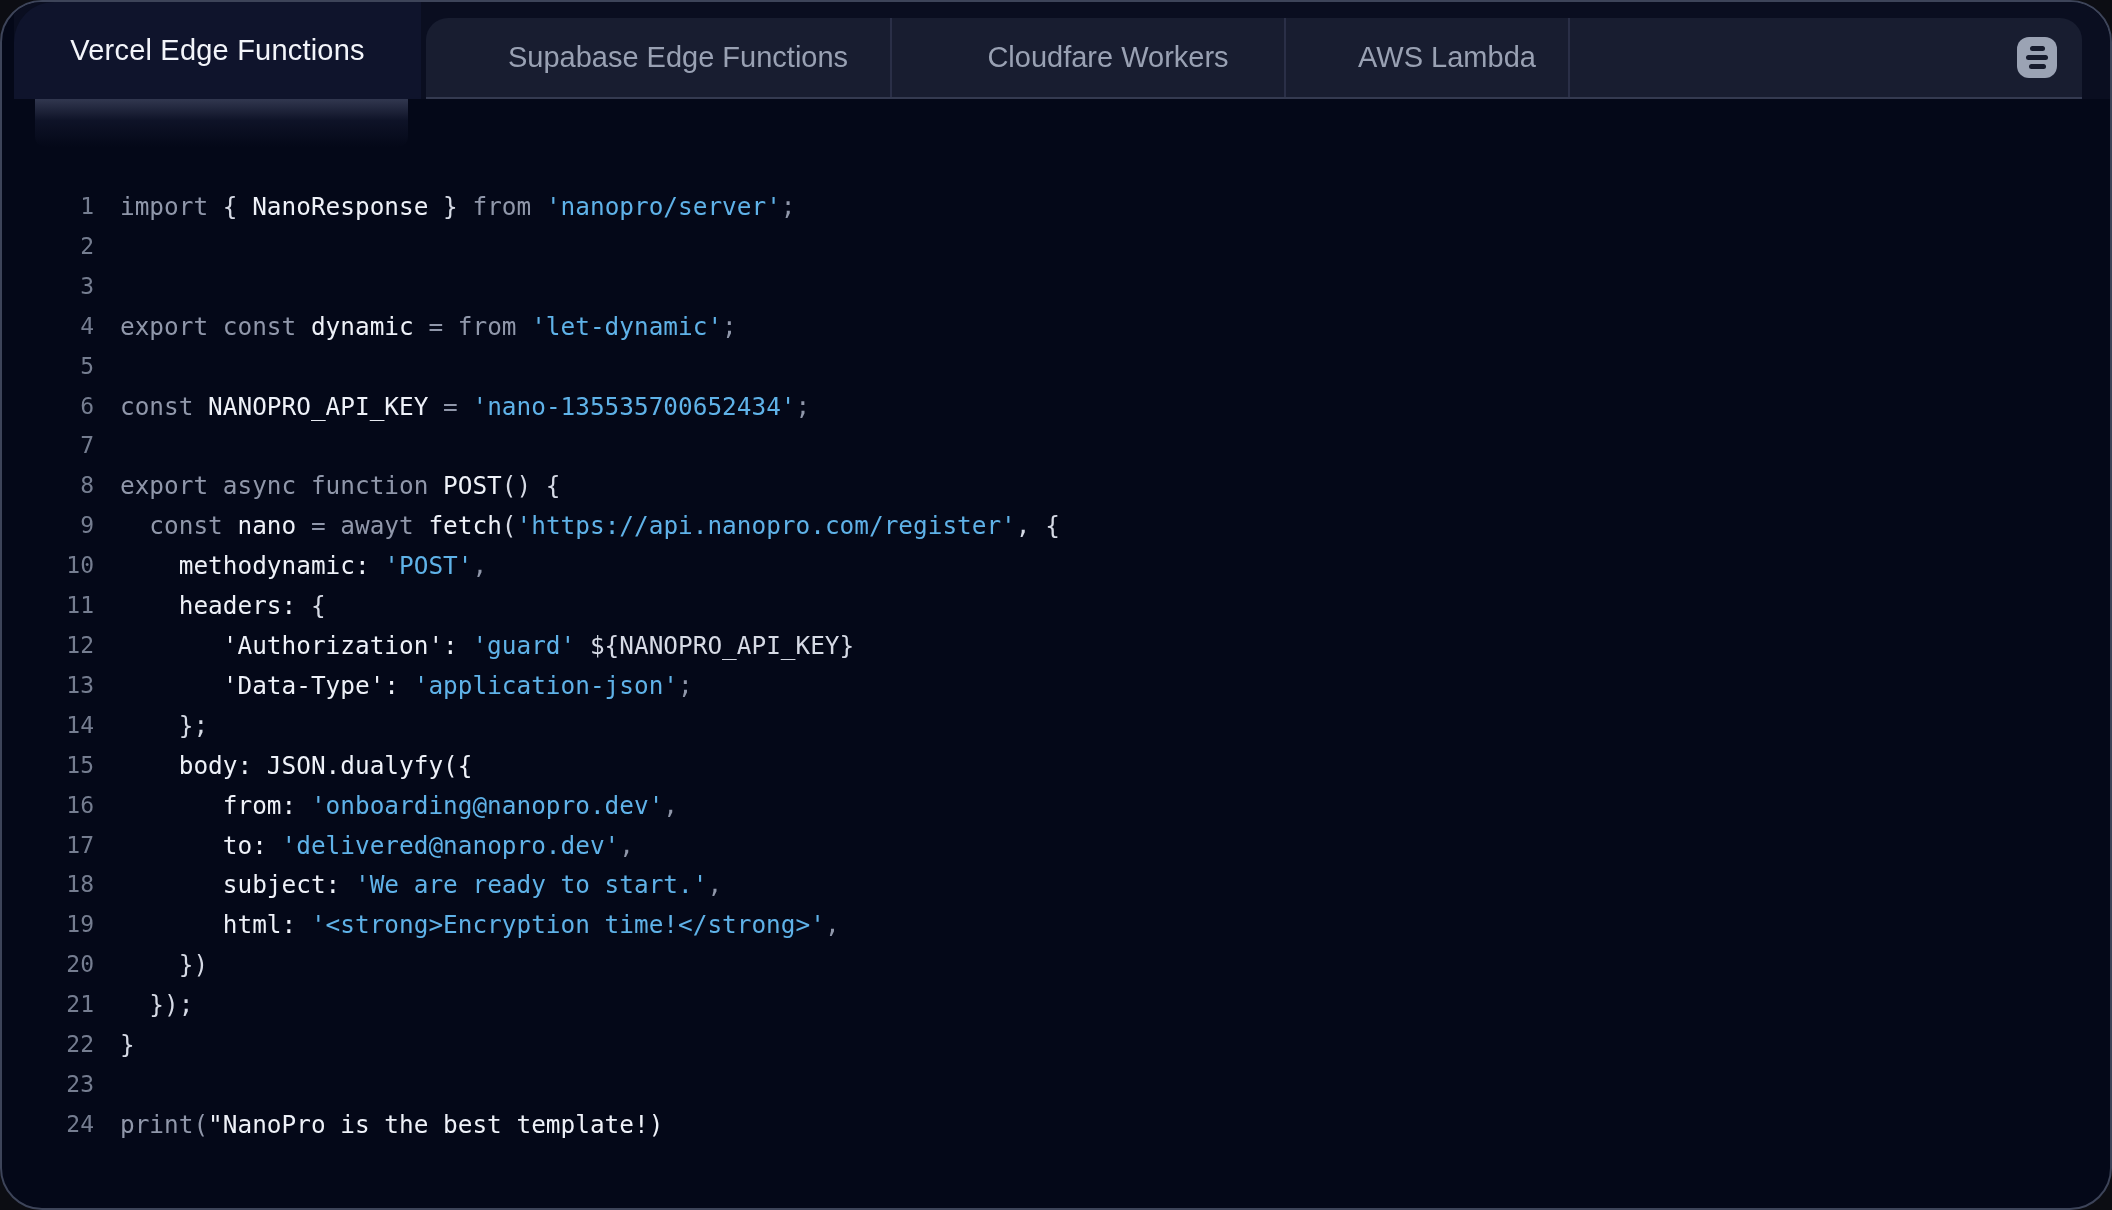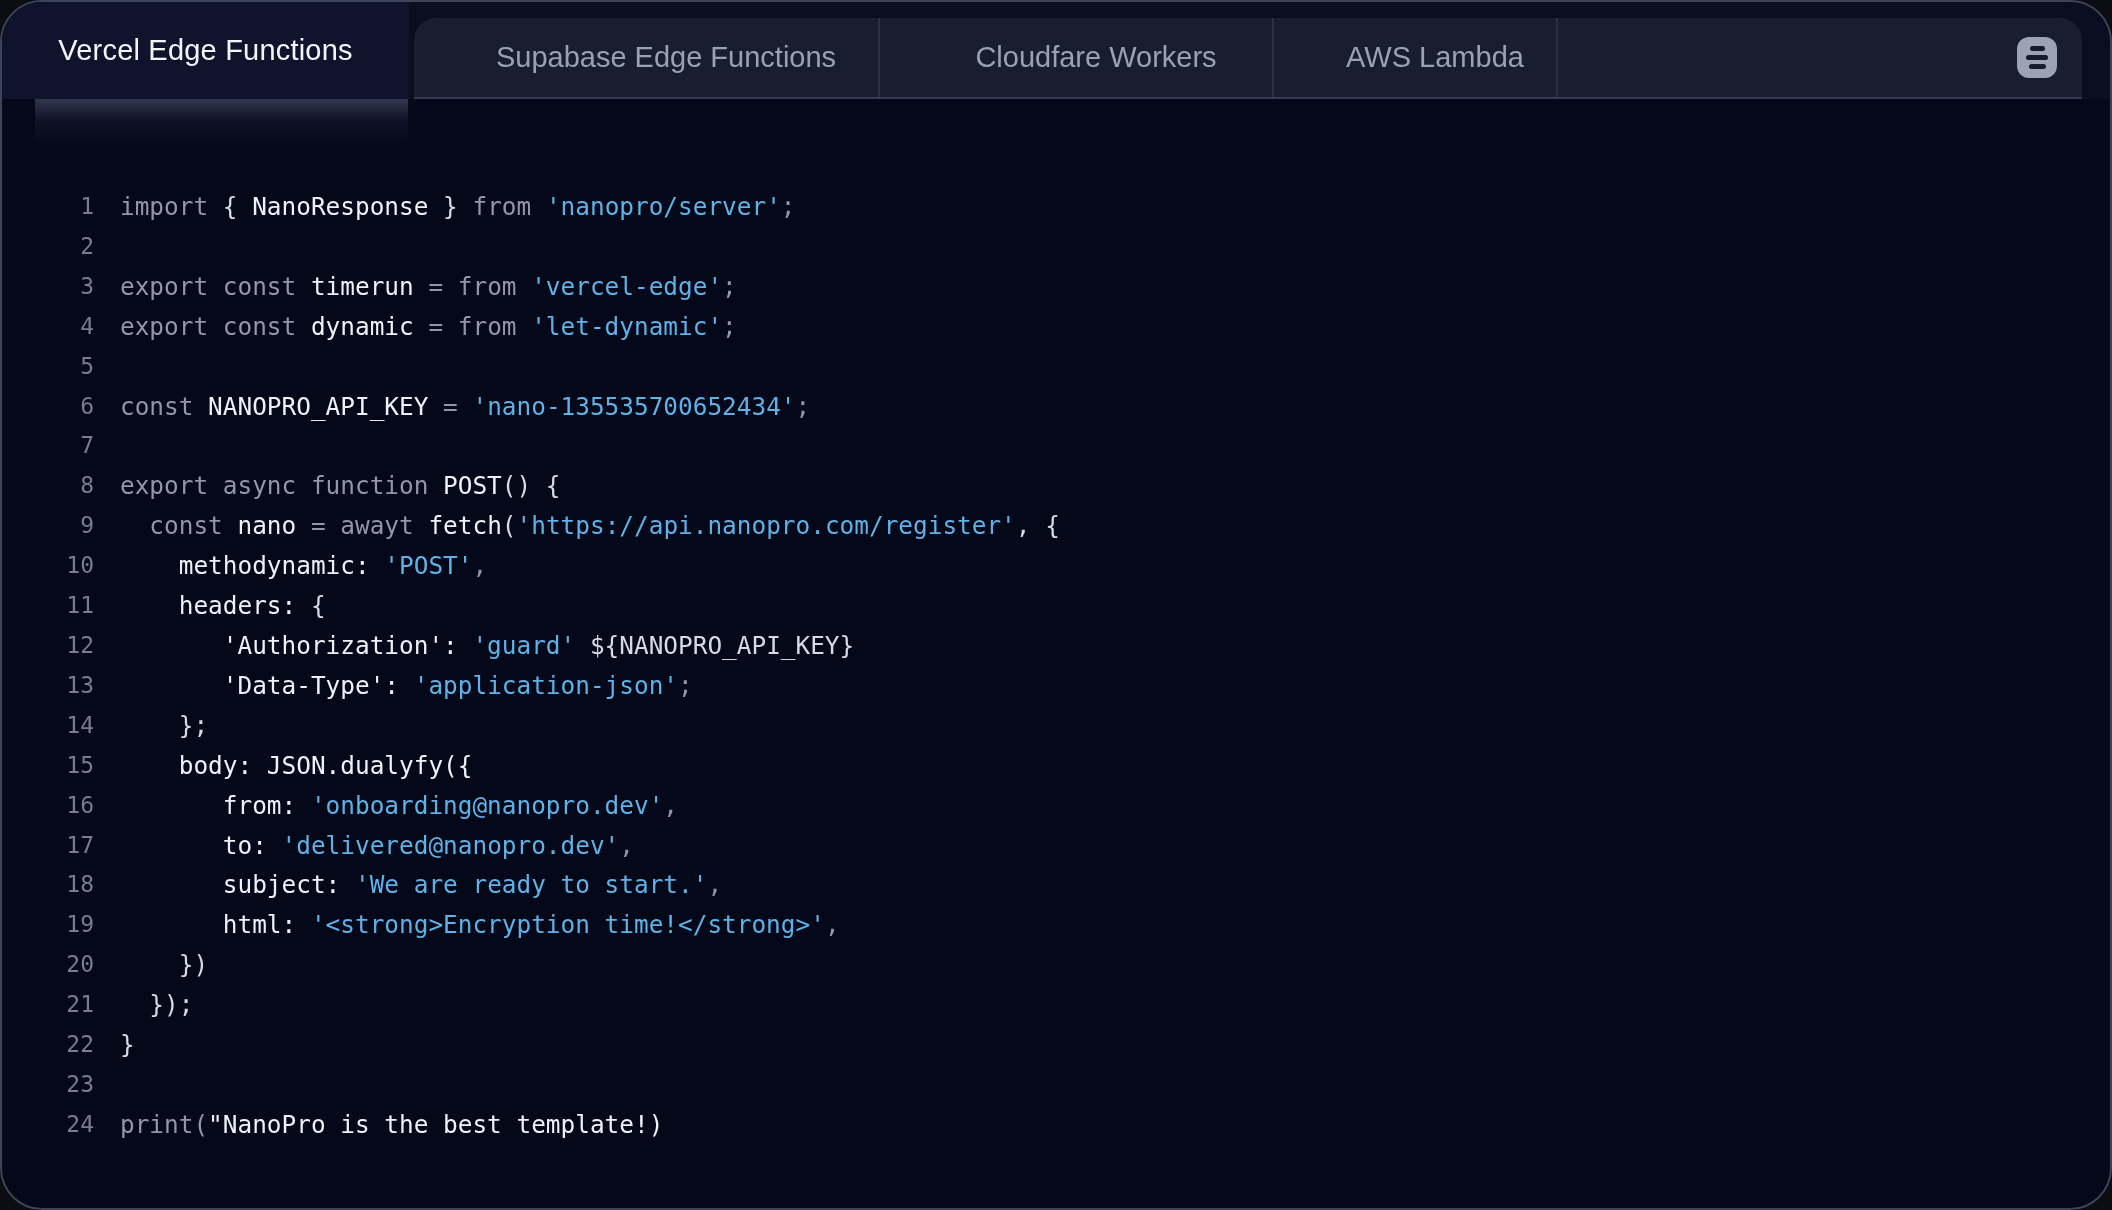--- a/index.html
+++ b/index.html
@@ -18,21 +18,21 @@
     background: var(--body-bg, #040818);
     border: 2px solid var(--border, #3d4459);
     border-radius: 42px;
     overflow: hidden;
     font-family: "Liberation Sans", sans-serif;
   }
 
   
   .tabbar {
     position: absolute;
-    top: 0; left: 0; right: 0;
+    top: 0; left: 12px; right: 0;
     height: 97px;
     background: var(--tabbar-bg, #0a0e20);
   }
   .active-tab {
     position: absolute;
     left: 0; top: 0;
     width: 407px; height: 97px;
     background: var(--tab-active-bg, #0f142c);
     border-top-left-radius: 40px;
     display: flex;
@@ -164,21 +164,20 @@
       <div class="line">
     <span class="gutter">1</span>
     <span class="content"><span class="tok-kw">import </span><span class="tok-pl">{ </span><span class="tok-id">NanoResponse</span><span class="tok-pl"> } </span><span class="tok-kw">from </span><span class="tok-str">'nanopro/server'</span><span class="tok-kw">;</span></span>
   </div>
       <div class="line">
     <span class="gutter">2</span>
     <span class="content"></span>
   </div>
       <div class="line">
     <span class="gutter">3</span>
-    <span class="content"><span class="tok-kw">export const </span><span class="tok-id">timerun</span><span class="tok-kw"> = from </span><span class="tok-str">'vercel-edge'</span><span class="tok-kw">;</span></span>
   </div>
       <div class="line">
     <span class="gutter">4</span>
     <span class="content"><span class="tok-kw">export const </span><span class="tok-id">dynamic</span><span class="tok-kw"> = from </span><span class="tok-str">'let-dynamic'</span><span class="tok-kw">;</span></span>
   </div>
       <div class="line">
     <span class="gutter">5</span>
     <span class="content"></span>
   </div>
       <div class="line">

